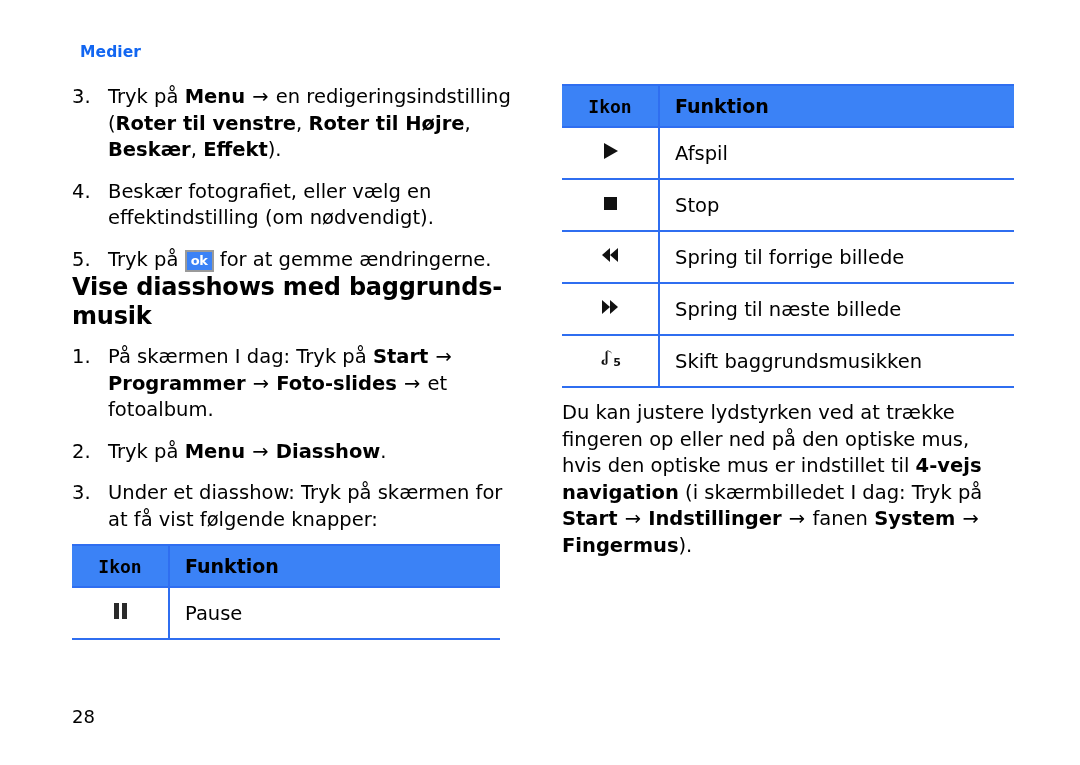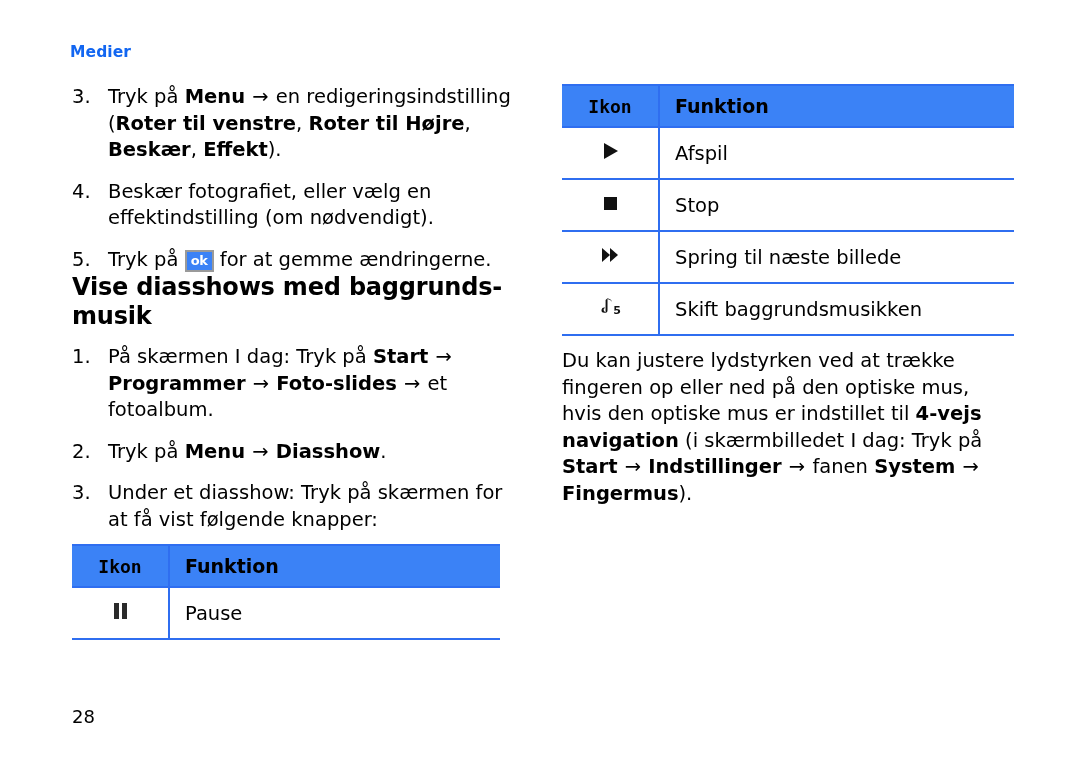--- a/index.html
+++ b/index.html
@@ -19,21 +19,21 @@
   .page {
     position: absolute;
     left: 0; top: 0;
     width: 1080px;
     height: 765px;
   }
 
   
   .running-head {
     position: absolute;
-    left: 70px;
+    left: 80px;
     top: 43px;
     font-size: 15.5px;
     font-weight: bold;
     color: #1266f1;
     letter-spacing: 0.1px;
   }
 
   
   .col-left {
     position: absolute;
@@ -232,20 +232,27 @@
             <td class="c-fn">Afspil</td>
           </tr>
           <tr>
             <td class="c-icon"><span class="gl"><svg width="30" height="30" viewBox="0 0 30 30">
                   <rect x="9" y="9" width="13" height="13" fill="#111"></rect>
                 </svg></span></td>
             <td class="c-fn">Stop</td>
           </tr>
           <tr>
             <td class="c-icon"><span class="gl"><svg width="30" height="30" viewBox="0 0 30 30">
+                  <path d="M15 8 L15 22 L7 15 Z" fill="#111"></path>
+                  <path d="M23 8 L23 22 L15 15 Z" fill="#111"></path>
+                </svg></span></td>
+            <td class="c-fn">Spring til forrige billede</td>
+          </tr>
+          <tr>
+            <td class="c-icon"><span class="gl"><svg width="30" height="30" viewBox="0 0 30 30">
                   <path d="M7 8 L7 22 L15 15 Z" fill="#111"></path>
                   <path d="M15 8 L15 22 L23 15 Z" fill="#111"></path>
                 </svg></span></td>
             <td class="c-fn">Spring til næste billede</td>
           </tr>
           <tr>
             <td class="c-icon"><span class="gl"><svg width="30" height="30" viewBox="0 0 30 30">
                   <path d="M12.5 6.2 L12.5 18.2 A3.0 2.6 0 1 1 10.2 15.7 A3.4 2.6 0 0 0 10.6 20.3 L10.6 8.0 Z" fill="#111"></path>
                   <path d="M12.5 6.2 C15.4 7.0 17.0 8.3 17.0 10.4 C17.0 8.9 15.6 7.6 12.5 6.9 Z" fill="#111"></path>
                   <text x="18.2" y="22.4" font-size="11" font-family="&quot;DejaVu Sans&quot;, sans-serif" font-weight="bold" fill="#111">5</text>

